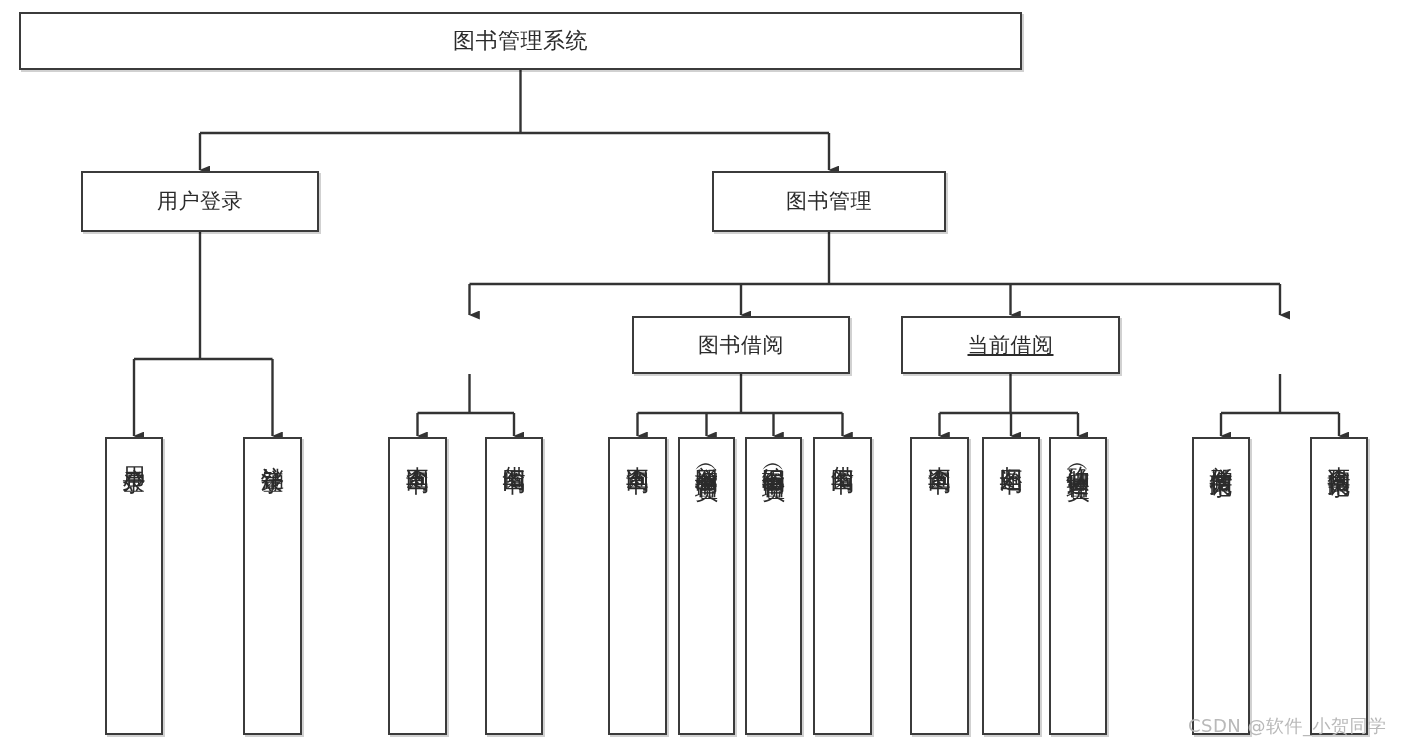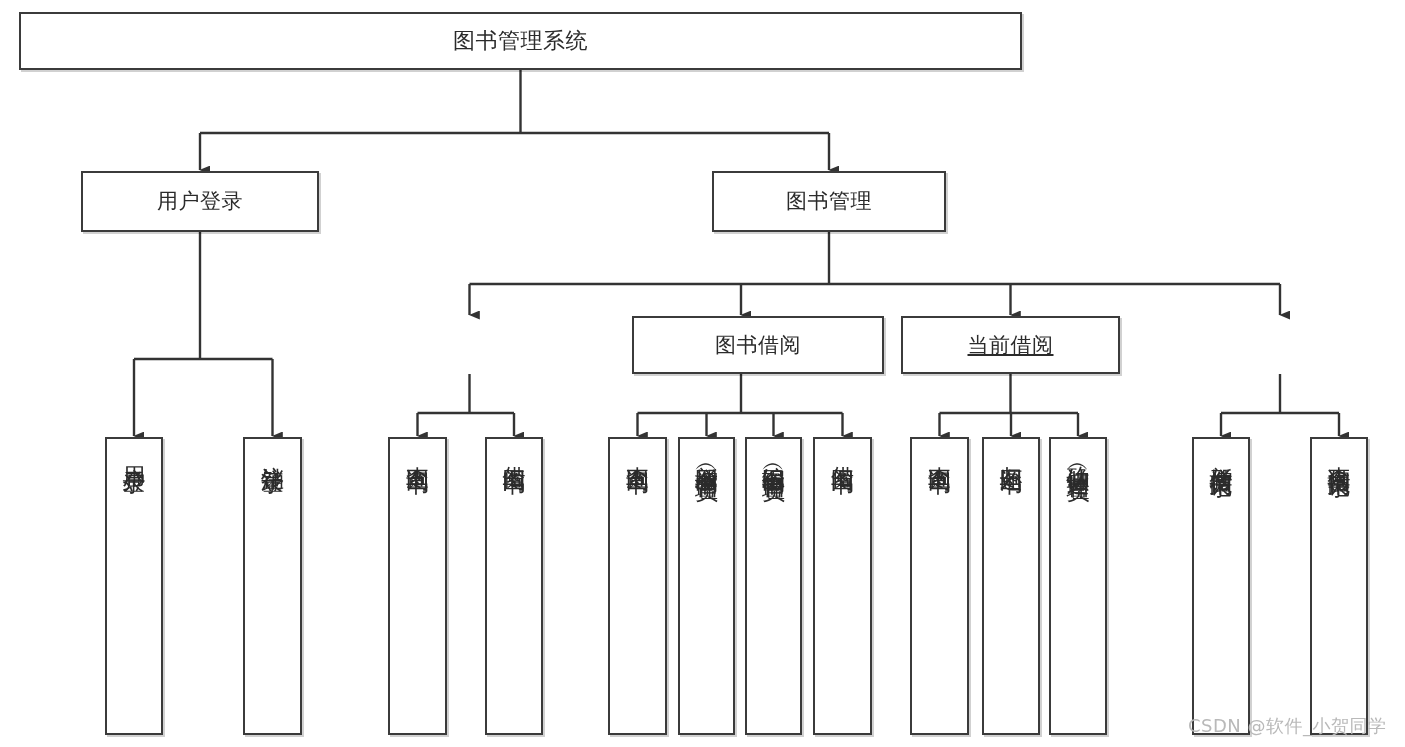--- a/index.html
+++ b/index.html
@@ -118,21 +118,21 @@
     <span class="label">图书管理系统</span>
   </div>
 
   <div class="node horizontal" style="left: 81px; top: 171px; width: 238px; height: 61px;">
     <span class="label">用户登录</span>
   </div>
   <div class="node horizontal" style="left: 712px; top: 171px; width: 234px; height: 61px;">
     <span class="label">图书管理</span>
   </div>
 
-  <div class="node horizontal" style="left: 632px; top: 316px; width: 252px; height: 58px;">
+  <div class="node horizontal" style="left: 632px; top: 316px; width: 218px; height: 58px;">
     <span class="label">图书借阅</span>
   </div>
   <div class="node horizontal" style="left: 901px; top: 316px; width: 219px; height: 58px; text-decoration: underline;">
     <span class="label">当前借阅</span>
   </div>
 
   <div class="node vertical" style="left: 105px; top: 437px; width: 58px; height: 298px;">
     <span class="label">用户登录</span>
   </div>
   <div class="node vertical" style="left: 243px; top: 437px; width: 59px; height: 298px;">

